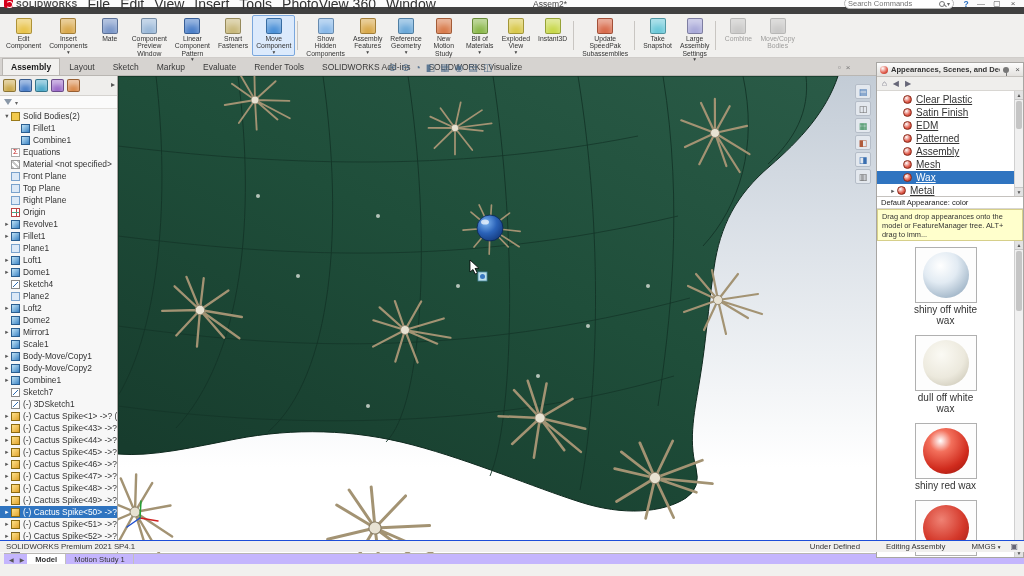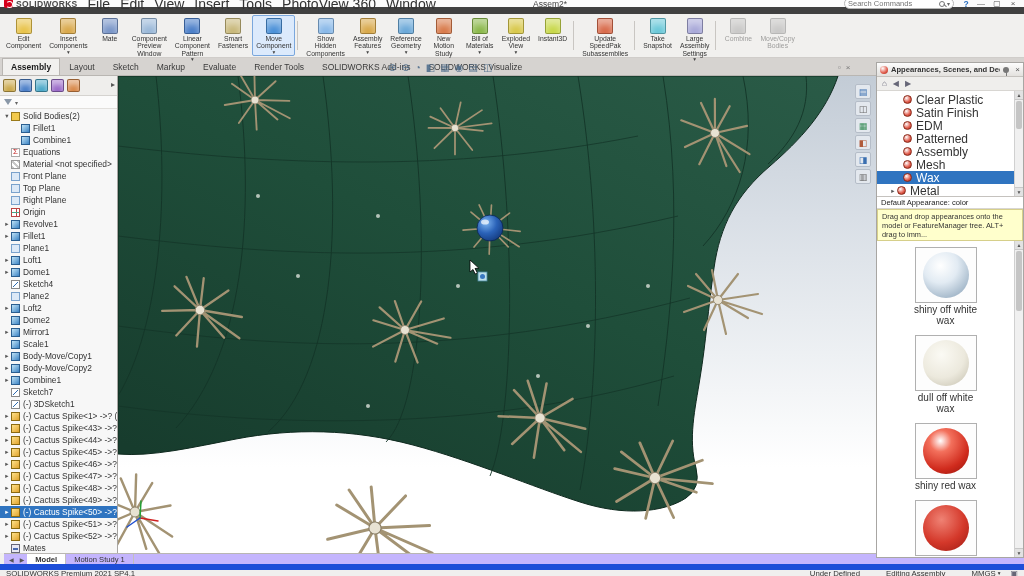--- a/index.html
+++ b/index.html
@@ -93,40 +93,40 @@
   .tp-close { font-size:8px; color:#555; flex:none; }
   .tp-toolbar { height:14px; background:#efeeec; border-bottom:1px solid #d8d6d2; display:flex; align-items:center; gap:6px; padding:0 5px; }
   .tp-toolbar span { font-size:8px; color:#667; }
   .tp-treewrap { height:106px; background:#fff; border-bottom:1px solid #c5c2be; position:relative; }
   .tp-tree { position:absolute; left:0; top:0; right:9px; bottom:0; overflow:hidden; padding-top:2px; }
   .tp-row { display:flex; align-items:center; height:13px; padding-left:12px; white-space:nowrap; cursor:default; }
   .tp-row.ind1 { padding-left:18px; }
   .tp-row.selected { background:#2f74c0; color:#fff; }
   .tp-row .tarrow { width:8px; }
   .tp-ic { width:9px; height:9px; border-radius:50%; background:radial-gradient(circle at 35% 30%,#fff,#e05a4a 60%,#a02a1a); border:1px solid #8a2a1a; margin-right:4px; flex:none; }
-  .tp-label { font-size:12px; }
+  .tp-label { font-size:10px;text-decoration:underline; }
   .vsb { position:absolute; right:0; top:0; bottom:0; width:9px; background:#f0f0f0; border-left:1px solid #d0d0d0; }
   .vsb .sba { height:9px; font-size:5px; line-height:9px; text-align:center; color:#555; background:#e2e2e2; border-bottom:1px solid #c8c8c8; }
   .vsb .sbt { margin:1px; height:28px; background:#c5c5c5; border-radius:2px; }
   .vsb .sbb { position:absolute; bottom:0; left:0; right:0; height:9px; font-size:5px; line-height:9px; text-align:center; color:#555; background:#e2e2e2; border-top:1px solid #c8c8c8; }
   .tp-defrow { height:12px; background:#fff; border-bottom:1px solid #d8d6d2; font-size:7.6px; padding:1px 4px; color:#222; }
   .tp-info { height:32px; background:#ffffcc; border:1px solid #d6cf8a; margin:0; font-size:7.4px; line-height:9px; padding:2px 4px; color:#333; }
   .tp-swatches { flex:1; background:#fff; position:relative; overflow:hidden; }
   .sw-scroll { position:absolute; left:0; top:0; right:9px; bottom:0; overflow:hidden; padding-top:6px; }
   .swatch { width:66px; margin:0 auto 9px; text-align:center; }
   .sw-img { width:62px; height:56px; border:1px solid #b0b0b0; background:#fdfdfd; display:flex; align-items:center; justify-content:center; margin:0 auto; }
   .sw-sphere { width:46px; height:46px; border-radius:50%; }
   .sw-label { font-size:10px; color:#333; margin-top:1px; }
 
   
   .doctabs { position:absolute; left:4px; top:553px; width:1024px; height:11px; background:#c4b5fd; border-top:1px solid #b9b6b2; display:flex; align-items:stretch; padding-left:2px; z-index:22; }
   .dnav { font-size:6px; color:#555; padding:2px 3px 0; }
   .dtab { font-size:7.6px; padding:1px 8px 0; color:#333; border-right:1px solid #c2c0bd; cursor:default; }
   .dtab.active { background:#fff; font-weight:bold; }
-  .statusbar { position:absolute; left:0; top:564px; width:1024px; height:12px; background:#f0efee; border-top:6px solid #1d4ed8; display:flex; align-items:center; padding:0 6px; font-size:7.8px; color:#333; z-index:40; }
+  .statusbar { position:absolute; left:0; top:540px; width:1024px; height:12px; background:#f0efee; border-top:1px solid #1d4ed8; display:flex; align-items:center; padding:0 6px; font-size:7.8px; color:#333; z-index:40; }
   .sb-left { flex:none; }
   .sb-spacer { flex:1; }
   .sb-item { margin-left:26px; display:flex; align-items:center; gap:2px; }
   .sb-item .rcaret { display:none; font-size:5.5px; }
   .sb-item .rcaret.show { display:inline; }
   .sb-icon { margin-left:10px; font-size:8px; color:#667; }
 </style>
 </head>
 <body>
 

